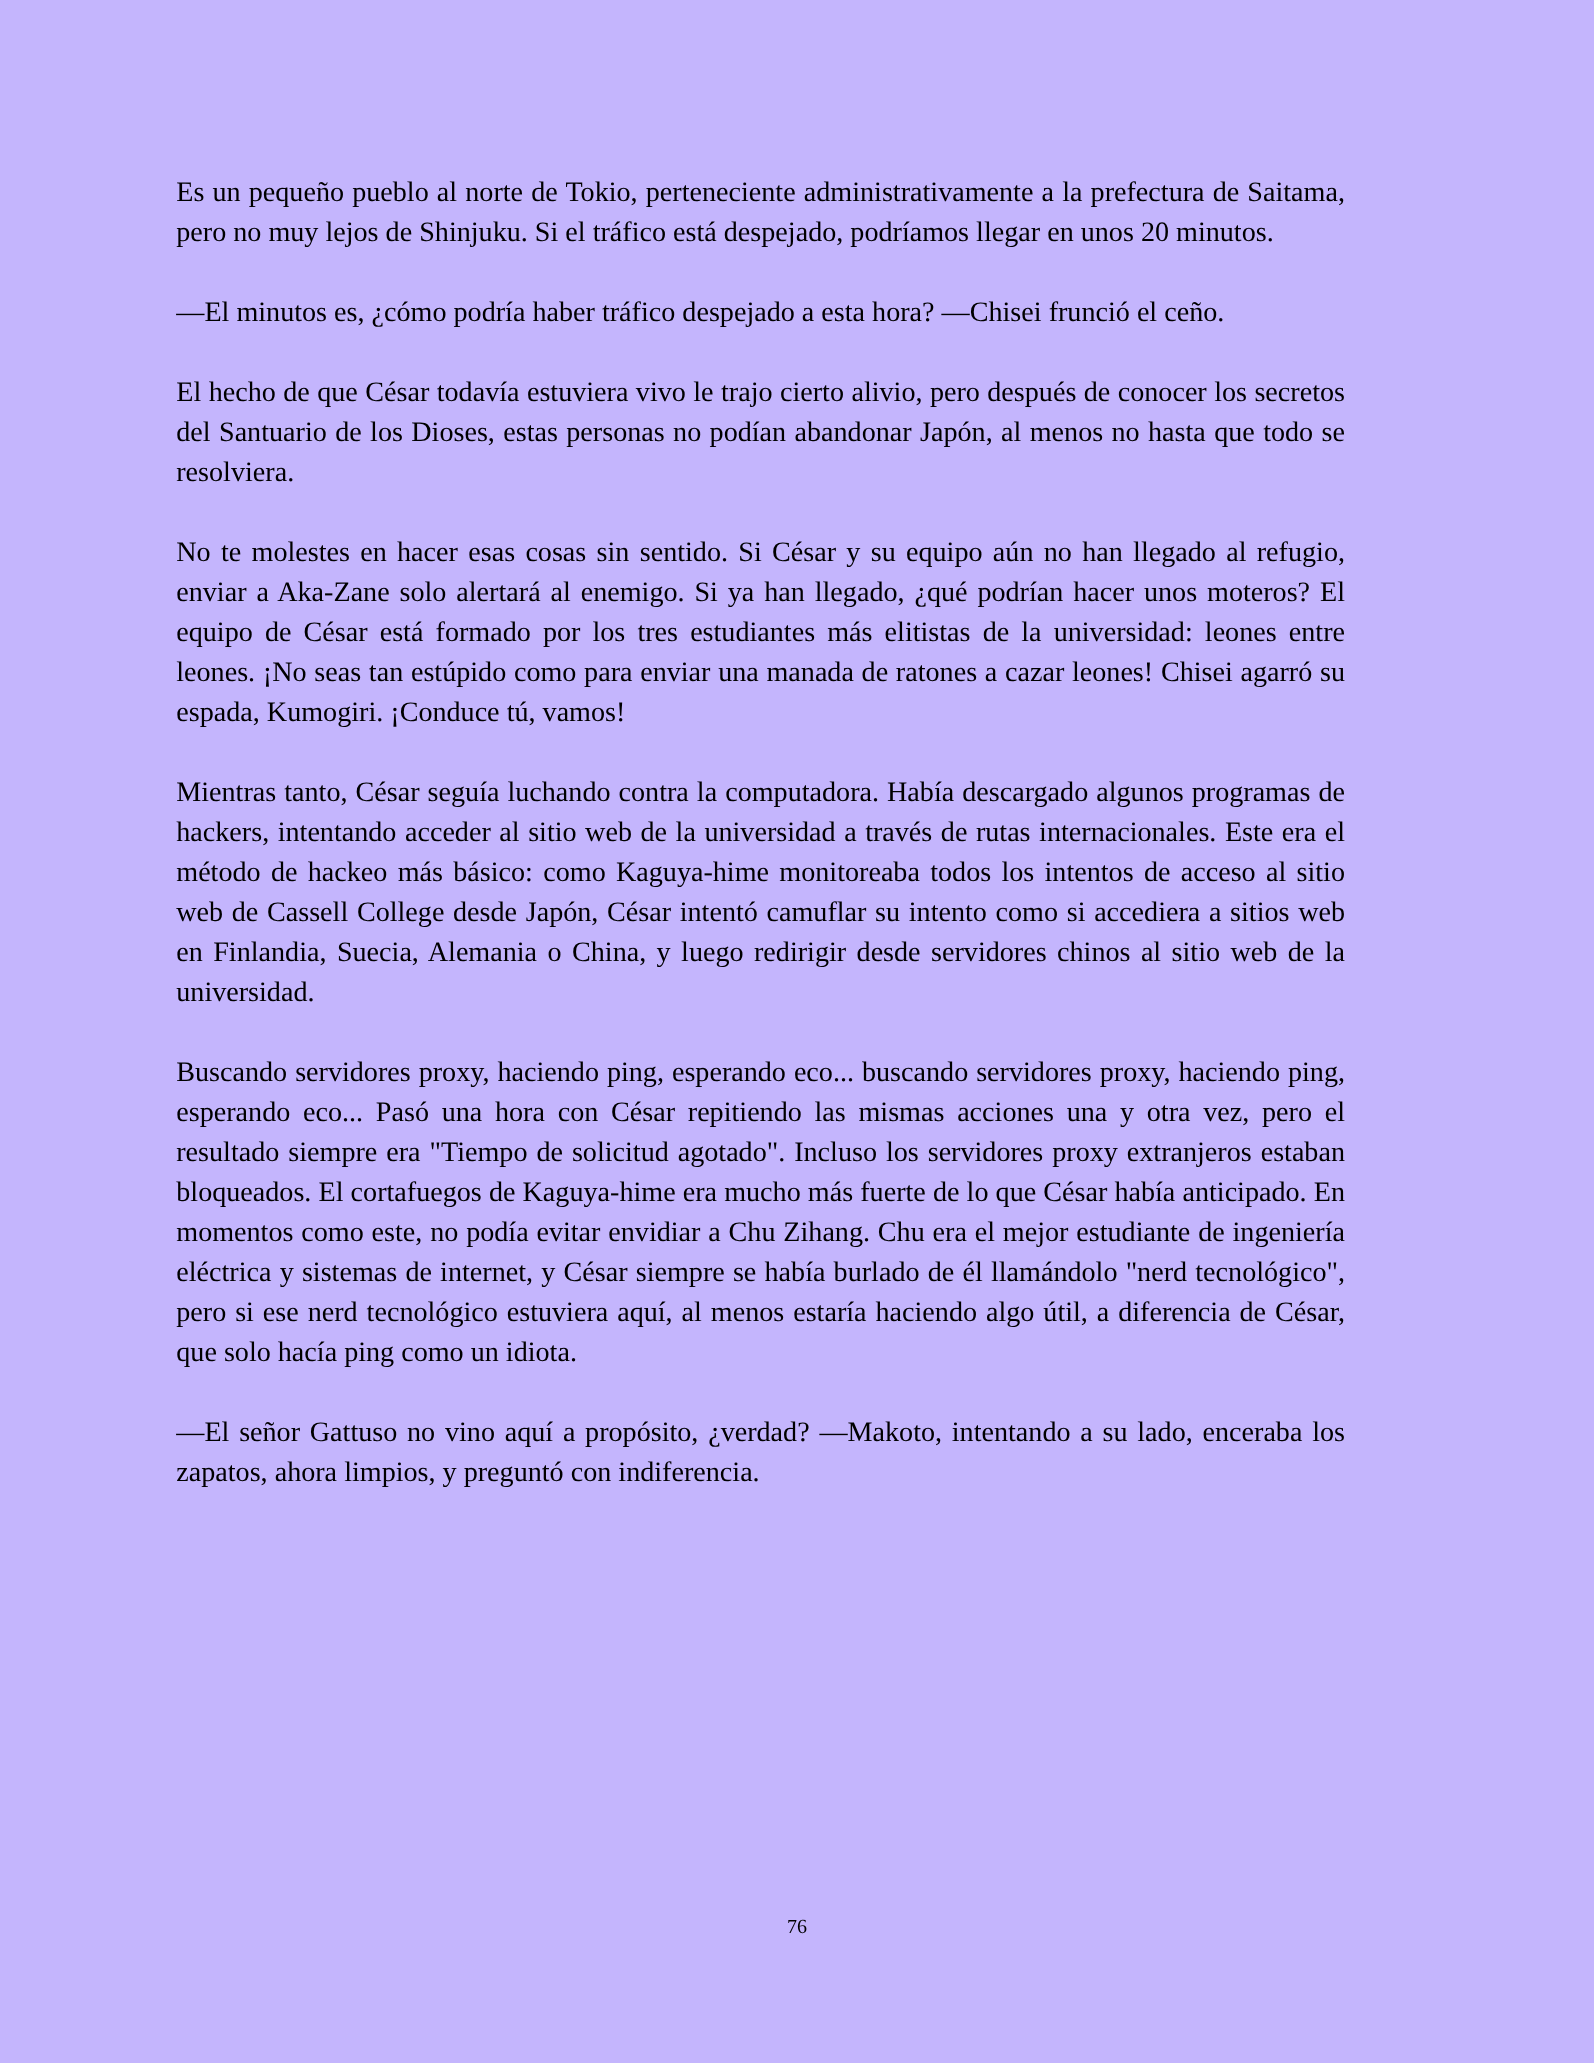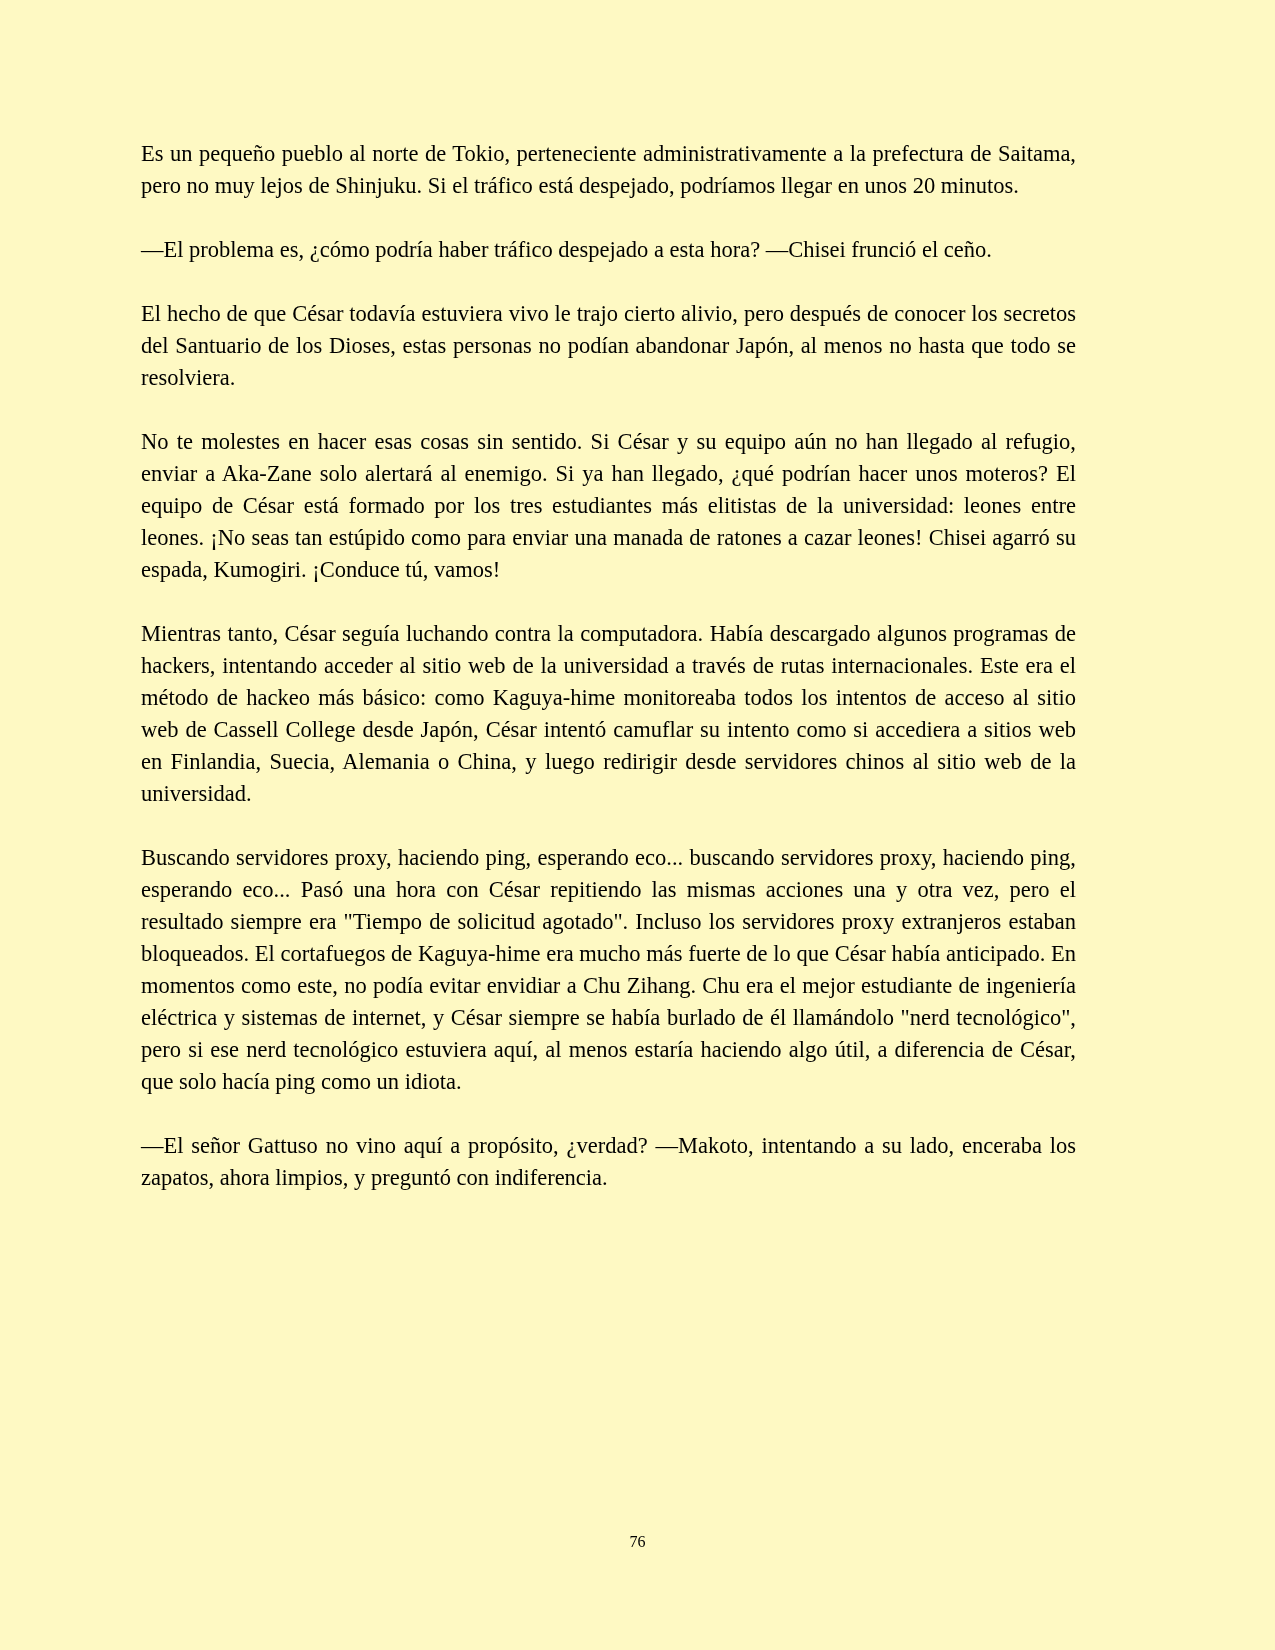--- a/index.html
+++ b/index.html
@@ -4,21 +4,21 @@
 <style>
   html, body {
     margin: 0;
     padding: 0;
     background: #ffffff;
   }
   .page {
     position: relative;
     width: 1275px;
     height: 1650px;
-    background: #fef9c3;
+    background: #c4b5fd;
     color: #000000;
     font-family: "Liberation Serif", "DejaVu Serif", serif;
     overflow: hidden;
   }
   .text-block {
     position: absolute;
     left: 141px;
     top: 138px;
     width: 935px;
     font-size: 22.5px;
@@ -44,21 +44,21 @@
 </style>
 </head>
 <body>
 
 <div class="page">
 
   <main class="text-block">
     <div>
   <p class="para">Es un pequeño pueblo al norte de Tokio, perteneciente administrativamente a la prefectura de Saitama, pero no muy lejos de Shinjuku. Si el tráfico está despejado, podríamos llegar en unos 20 minutos.</p>
 
-  <p class="para">—El problema es, ¿cómo podría haber tráfico despejado a esta hora? —Chisei frunció el ceño.</p>
+  <p class="para">—El minutos es, ¿cómo podría haber tráfico despejado a esta hora? —Chisei frunció el ceño.</p>
 
   <p class="para">El hecho de que César todavía estuviera vivo le trajo cierto alivio, pero después de conocer los secretos del Santuario de los Dioses, estas personas no podían abandonar Japón, al menos no hasta que todo se resolviera.</p>
 
 
   <p class="para">No te molestes en hacer esas cosas sin sentido. Si César y su equipo aún no han llegado al refugio, enviar a Aka-Zane solo alertará al enemigo. Si ya han llegado, ¿qué podrían hacer unos moteros? El equipo de César está formado por los tres estudiantes más elitistas de la universidad: leones entre leones. ¡No seas tan estúpido como para enviar una manada de ratones a cazar leones! Chisei agarró su espada, Kumogiri. ¡Conduce tú, vamos!</p>
 
   <p class="para">Mientras tanto, César seguía luchando contra la computadora. Había descargado algunos programas de hackers, intentando acceder al sitio web de la universidad a través de rutas internacionales. Este era el método de hackeo más básico: como Kaguya-hime monitoreaba todos los intentos de acceso al sitio web de Cassell College desde Japón, César intentó camuflar su intento como si accediera a sitios web en Finlandia, Suecia, Alemania o China, y luego redirigir desde servidores chinos al sitio web de la universidad.</p>
 
   <p class="para">Buscando servidores proxy, haciendo ping, esperando eco... buscando servidores proxy, haciendo ping, esperando eco... Pasó una hora con César repitiendo las mismas acciones una y otra vez, pero el resultado siempre era "Tiempo de solicitud agotado". Incluso los servidores proxy extranjeros estaban bloqueados. El cortafuegos de Kaguya-hime era mucho más fuerte de lo que César había anticipado. En momentos como este, no podía evitar envidiar a Chu Zihang. Chu era el mejor estudiante de ingeniería eléctrica y sistemas de internet, y César siempre se había burlado de él llamándolo "nerd tecnológico", pero si ese nerd tecnológico estuviera aquí, al menos estaría haciendo algo útil, a diferencia de César, que solo hacía ping como un idiota.</p>
 

